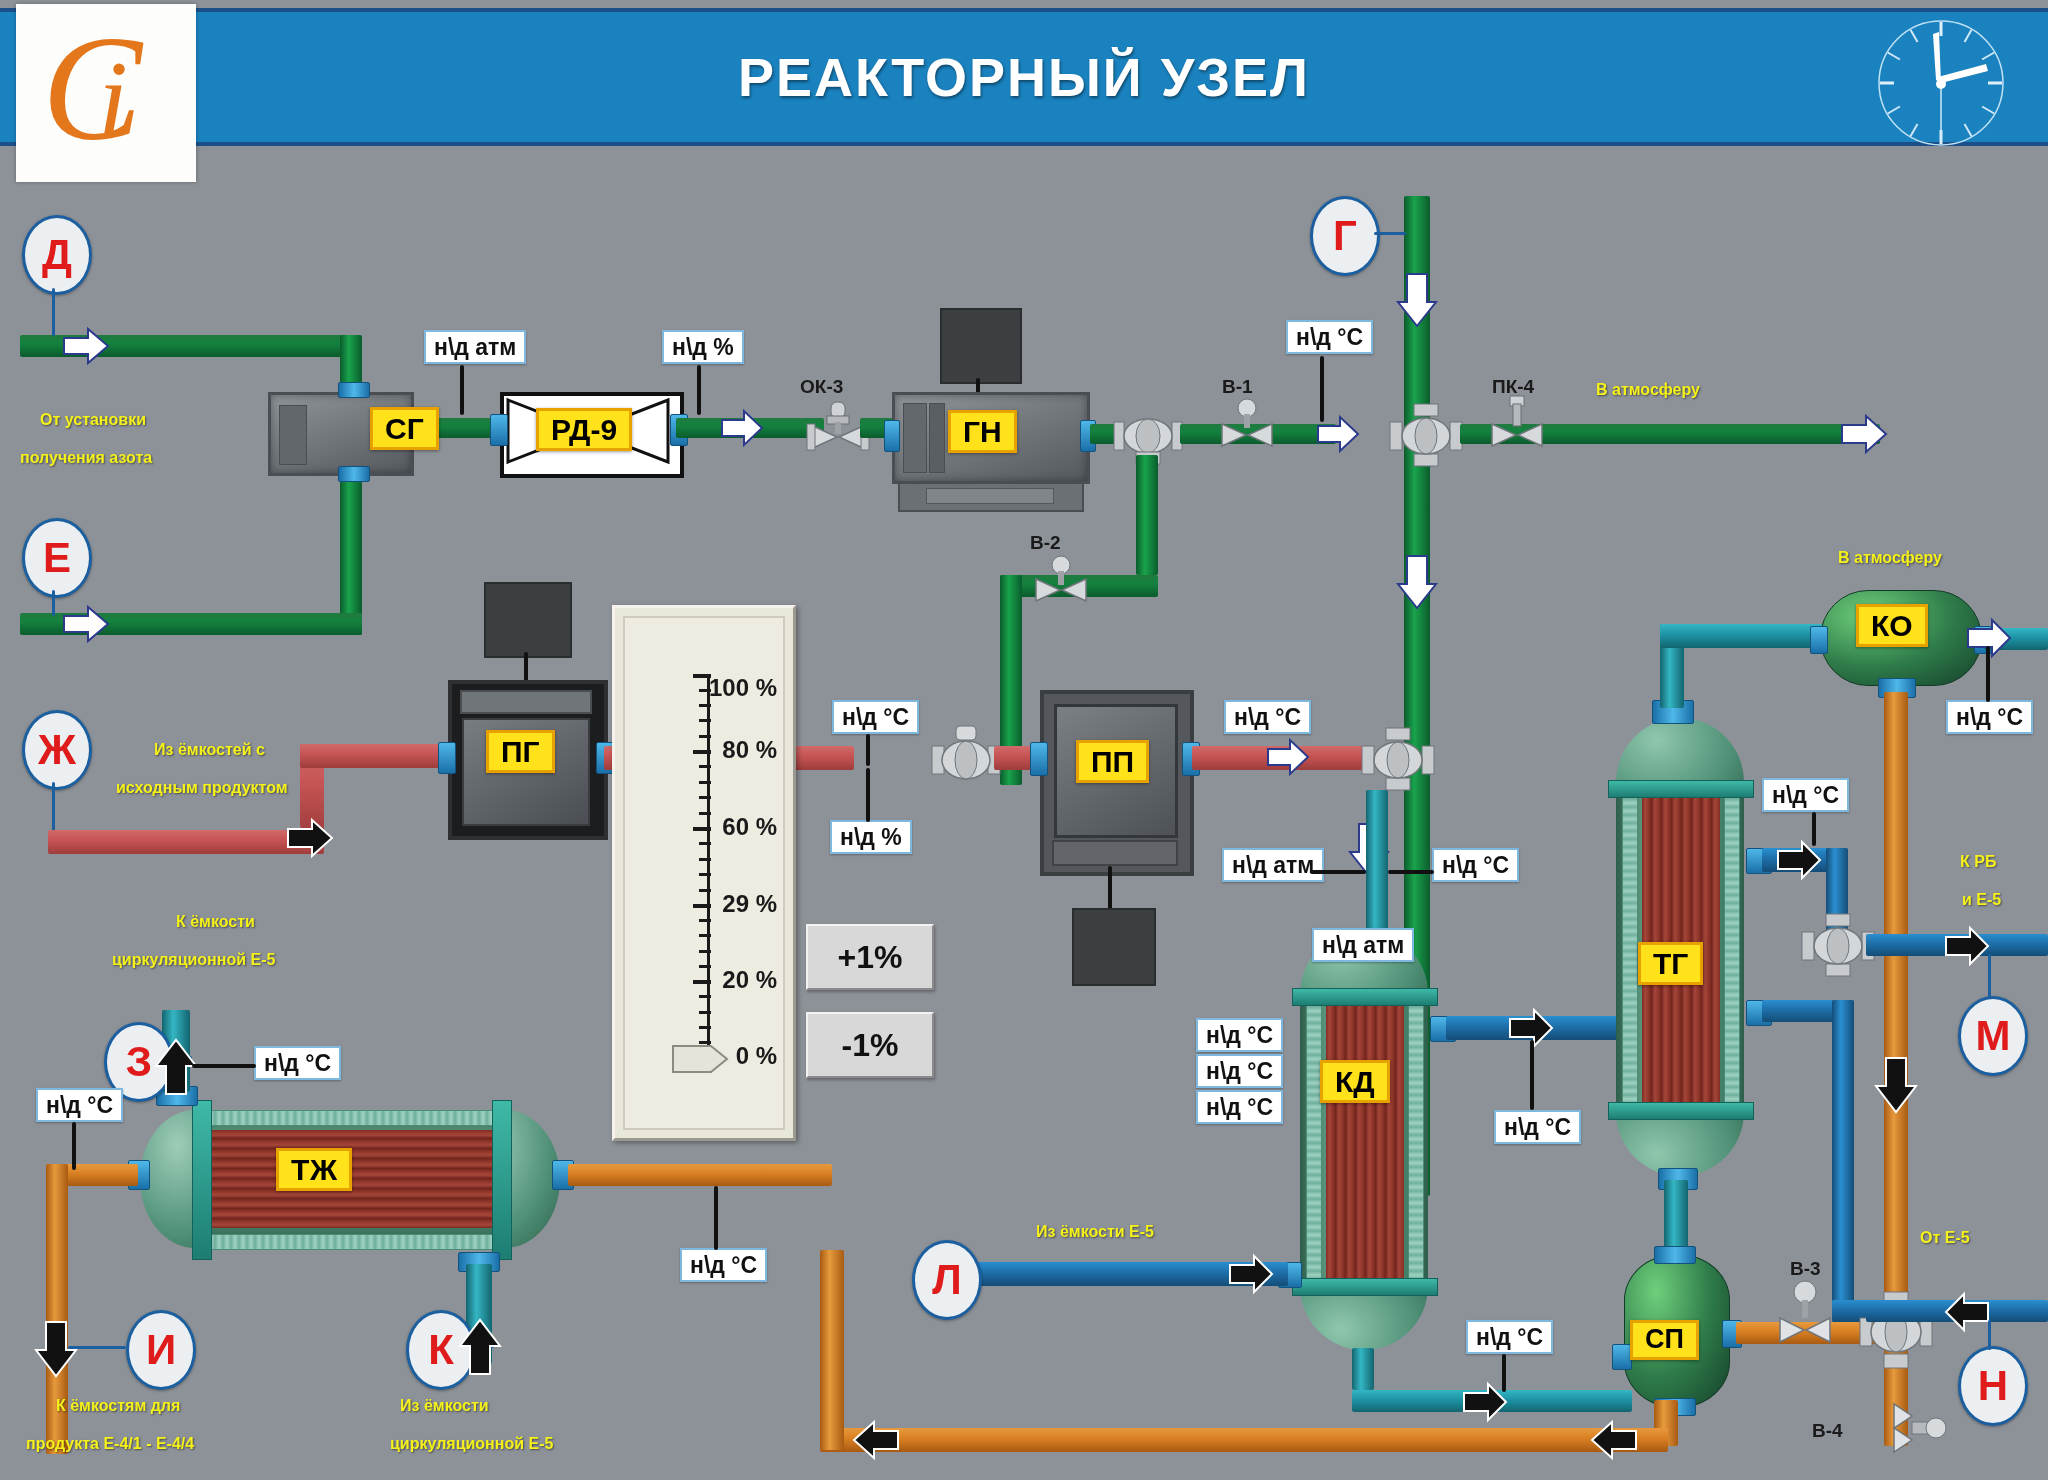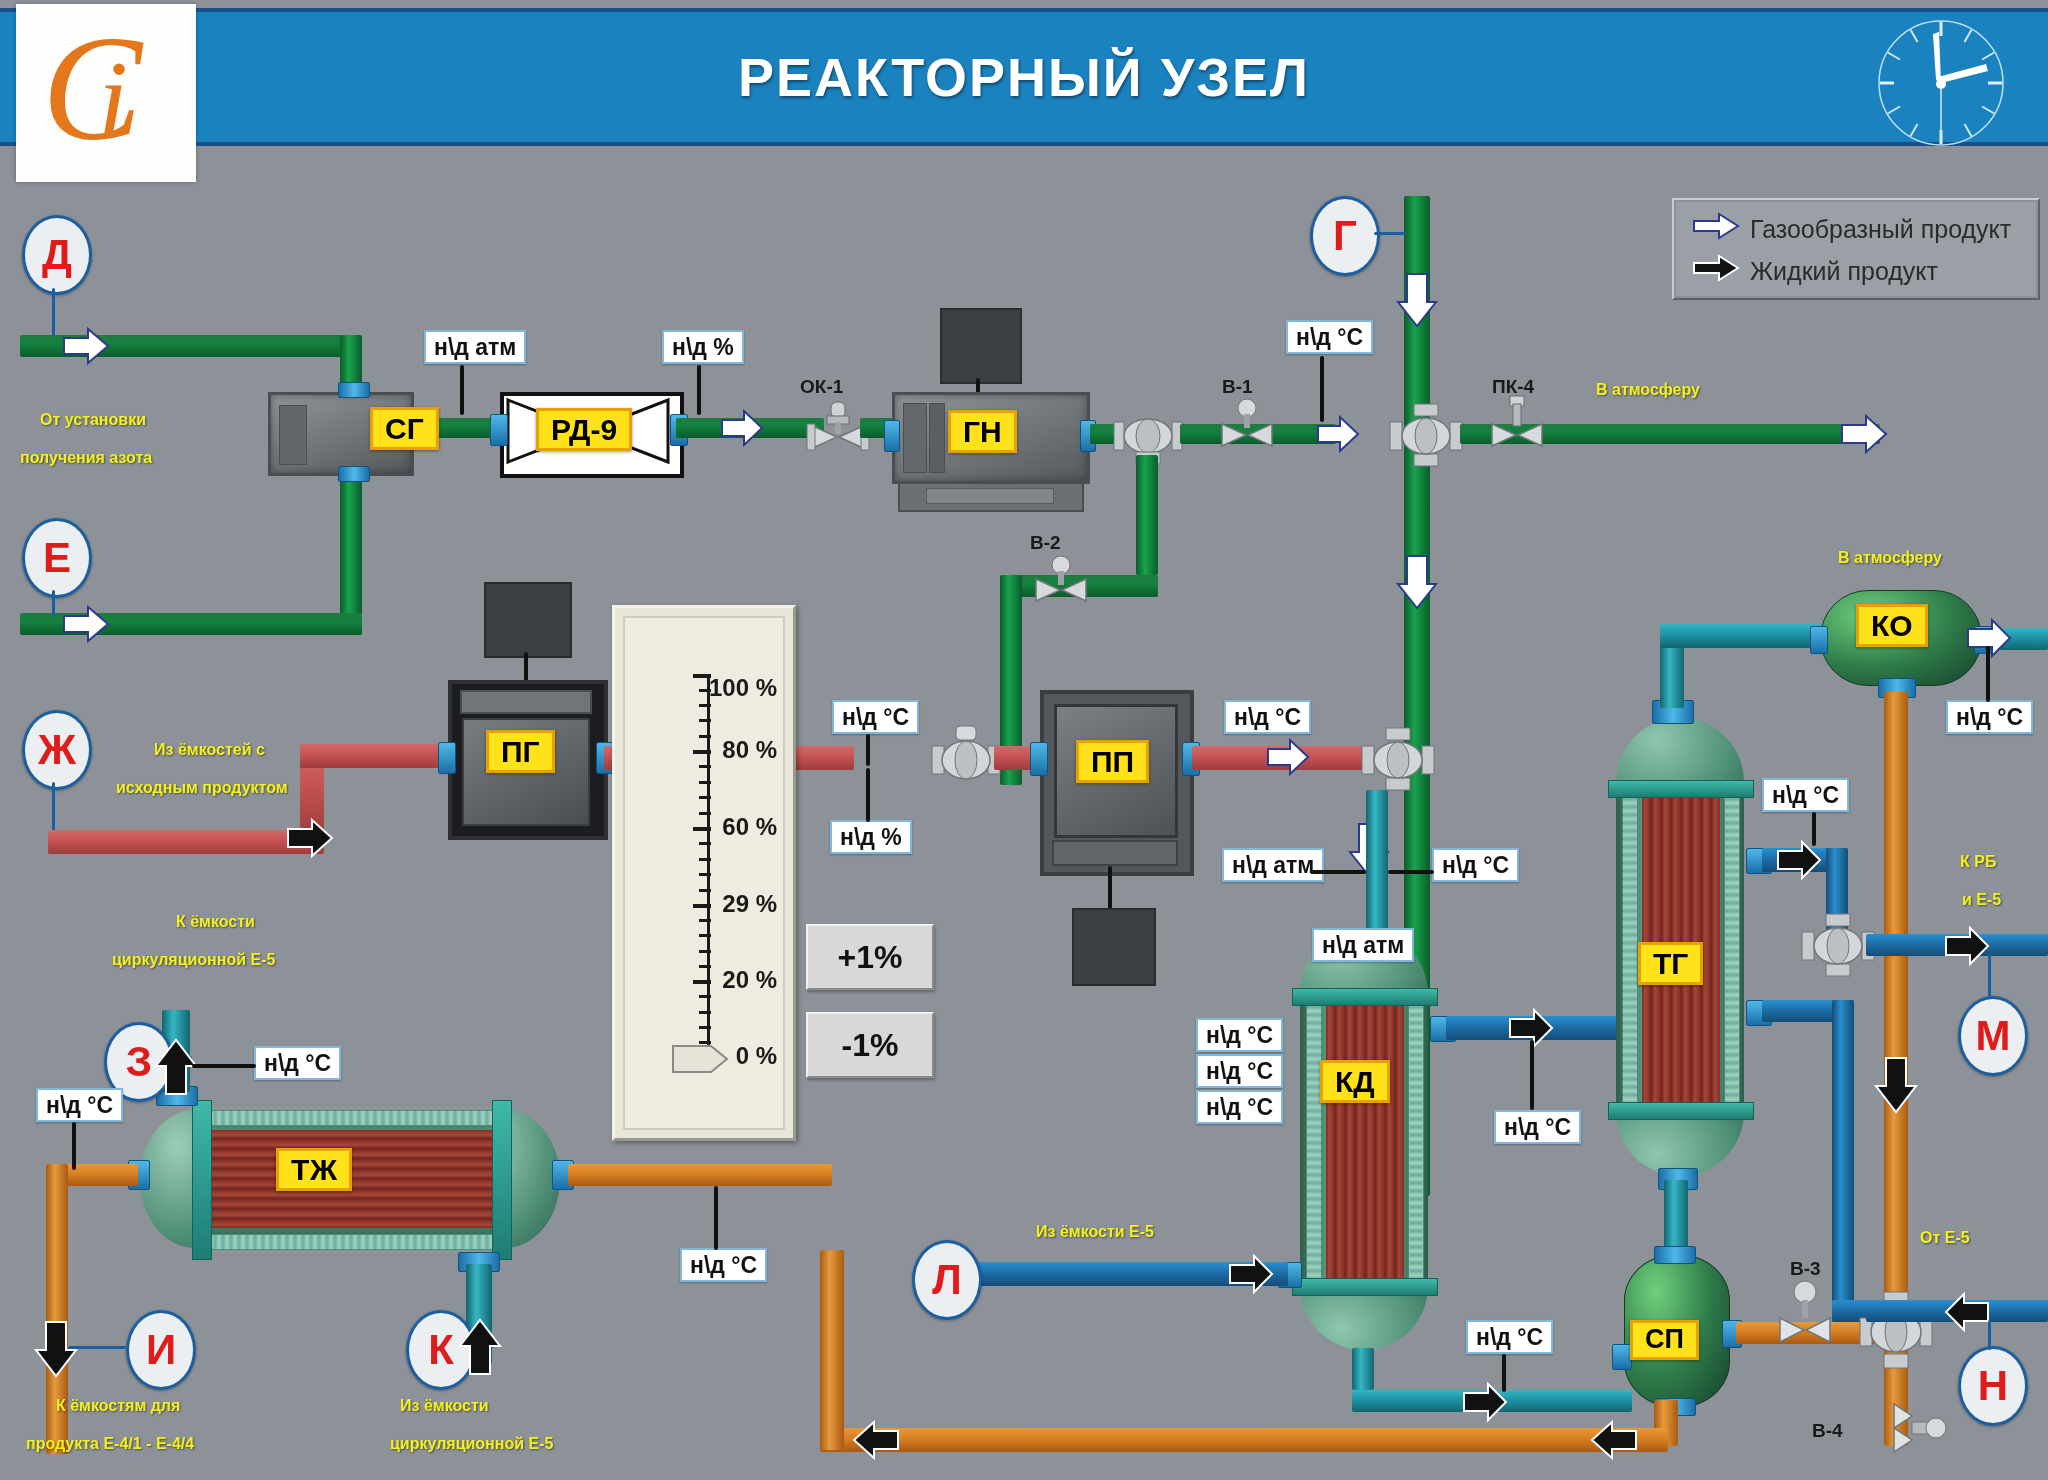--- a/index.html
+++ b/index.html
@@ -138,38 +138,20 @@
       </svg>
     </div>
     <div id="logo">
       <svg width="160" height="160" viewBox="0 0 160 160">
         <text x="16" y="126" font-family="Liberation Serif, serif" font-size="150" font-style="italic" fill="#e4761b">C</text>
         <text x="72" y="122" font-family="Liberation Serif, serif" font-size="108" font-style="italic" fill="#e4761b">i</text>
       </svg>
     </div>
   </div>
 
-  <div id="legend">
-    <div class="leg-row" style="top:12px;">
-      <span>
-        <svg width="48" height="28" viewBox="0 0 48 28">
-            <polygon points="2,9 27,9 27,2 46,14 27,26 27,19 2,19" fill="#ffffff" stroke="#2c3a8c" stroke-width="2"></polygon>
-          </svg>
-      </span>
-      <span>Газообразный продукт</span>
-    </div>
-    <div class="leg-row" style="top:54px;">
-      <span>
-        <svg width="48" height="28" viewBox="0 0 48 28">
-            <polygon points="2,9 27,9 27,2 46,14 27,26 27,19 2,19" fill="#111111" stroke="#ffffff" stroke-width="2"></polygon>
-          </svg>
-      </span>
-      <span>Жидкий продукт</span>
-    </div>
-  </div>
 
   <div class="pipe pg" style="left:20px;top:335px;width:340px;height:22px;"></div>
   <div class="pipe pgv" style="left:340px;top:335px;width:22px;height:300px;"></div>
   <div class="pipe pg" style="left:20px;top:613px;width:342px;height:22px;"></div>
 
   <div class="tagc" style="left:22px;top:215px;">Д</div>
   <div class="pipe" style="left:52px;top:288px;width:3px;height:48px;background:#1b5fa0;"></div>
 
   <div class="tagc" style="left:22px;top:518px;">Е</div>
   <div class="pipe" style="left:52px;top:590px;width:3px;height:26px;background:#1b5fa0;"></div>
@@ -216,21 +198,21 @@
 
   <div class="ind" style="left:662px;top:330px;">н\д %</div>
   <div class="pipe" style="left:697px;top:365px;width:4px;height:50px;background:#111;"></div>
 
   <div class="arw" style="left:720px;top:408px;">
     <svg width="44" height="40" viewBox="0 0 44 40">
         <polygon points="2,12 24,12 24,3 42,20 24,37 24,28 2,28" fill="#ffffff" stroke="#2c3a8c" stroke-width="2"></polygon>
       </svg>
     </div>
 
-  <div class="vlbl" style="left:800px;top:376px;">ОК-1</div>
+  <div class="vlbl" style="left:800px;top:376px;">ОК-3</div>
   <div style="position:absolute;left:805px;top:400px;">
     <svg width="66" height="56" viewBox="0 0 66 56">
       <rect x="26" y="2" width="14" height="16" rx="6" fill="#cfd3d6" stroke="#6a6f73"></rect>
       <rect x="22" y="16" width="22" height="8" fill="#b6babd" stroke="#6a6f73"></rect>
       <rect x="30" y="22" width="6" height="12" fill="#9ea2a6"></rect>
       <polygon points="8,26 8,48 32,37" fill="#d6dadd" stroke="#70757a" stroke-width="1.5"></polygon>
       <polygon points="58,26 58,48 34,37" fill="#d6dadd" stroke="#70757a" stroke-width="1.5"></polygon>
       <rect x="2" y="24" width="8" height="26" fill="#c7cbce" stroke="#70757a"></rect>
       <rect x="56" y="24" width="8" height="26" fill="#c7cbce" stroke="#70757a"></rect>
     </svg>

